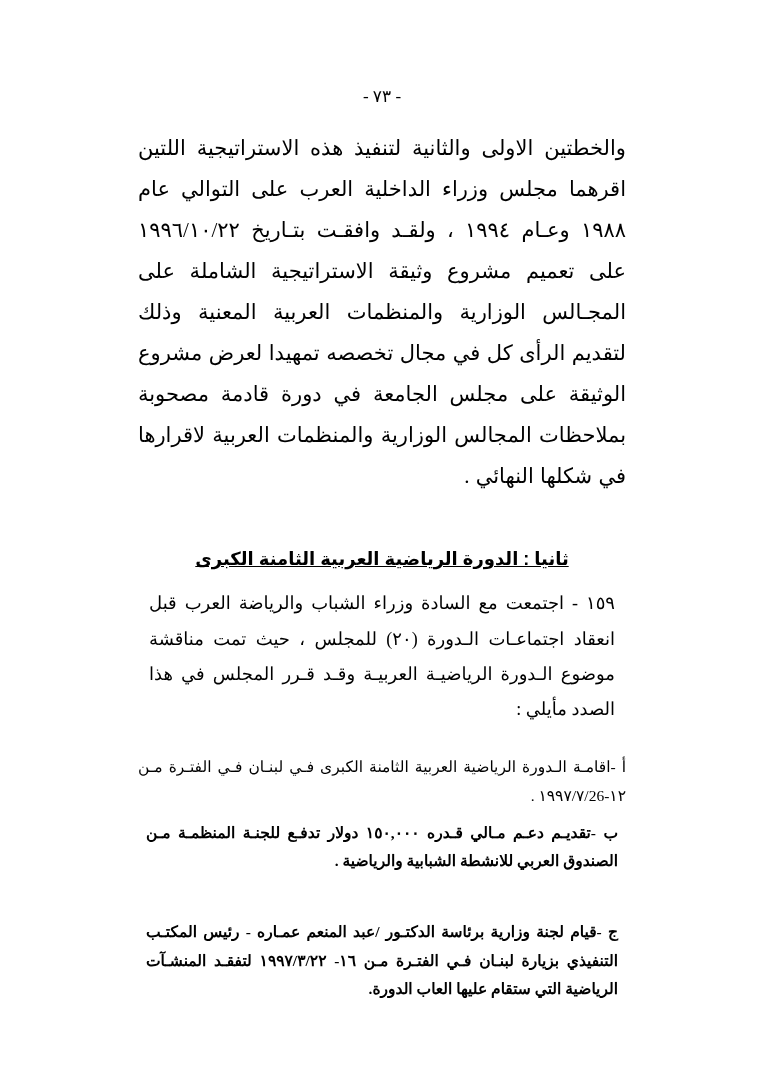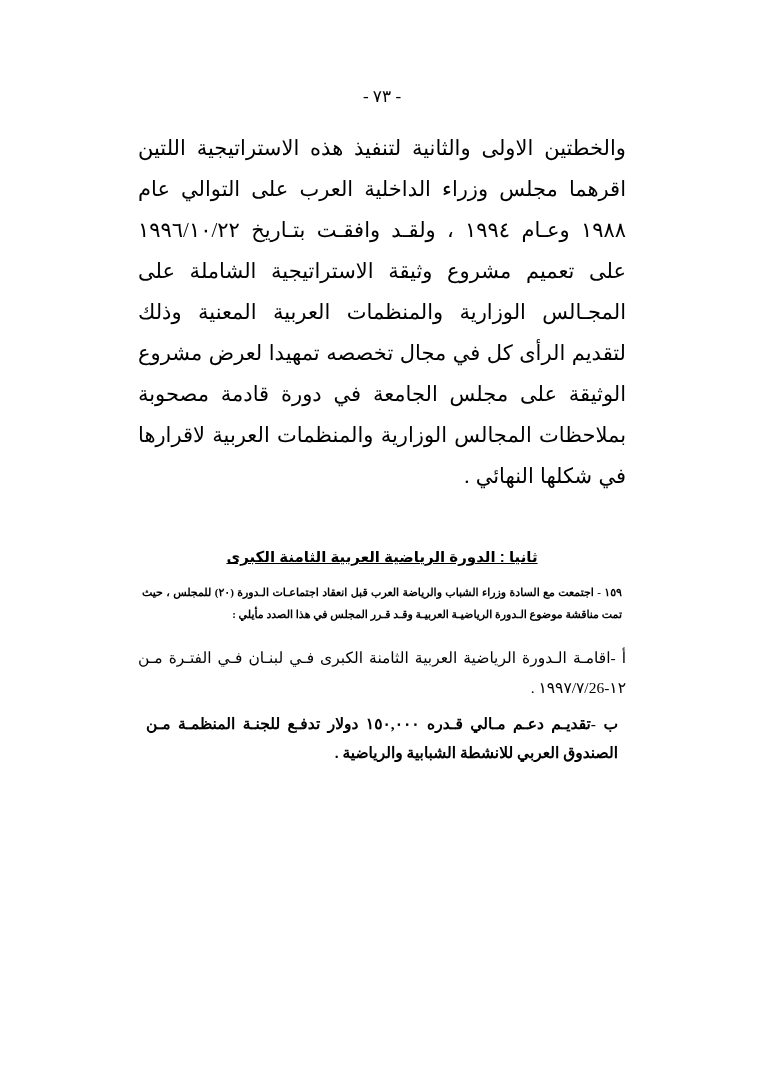--- a/index.html
+++ b/index.html
@@ -49,38 +49,37 @@
   }
   .para.first {
     text-align: justify;
     text-align-last: right;
   }
   .spacer-lg { height: 44px; }
 
   .section-heading {
     font-family: "Liberation Sans", "DejaVu Sans", sans-serif;
     font-weight: bold;
-    font-size: 15px;
+    font-size: 18px;
     text-decoration: underline;
     text-align: right;
     margin: 0;
     padding: 0 0 0 0;
   }
   .heading-wrap {
     text-align: center;
     margin-top: 8px;
     margin-bottom: 16px;
   }
   .numbered {
-    font-size: 11px;
+    font-size: 18px;
     line-height: 1.95;
     text-align: justify;
     text-align-last: right;
-    margin: 4px;
-    font-weight: bold;
+    margin: 11px;
   }
   .item {
     font-size: 15.5px;
     line-height: 1.9;
     text-align: justify;
     text-align-last: right;
     margin: 0;
   }
   .item-tight {
     font-size: 15.5px;
@@ -113,15 +112,16 @@
     <p class="numbered">١٥٩ - اجتمعت مع السادة وزراء الشباب والرياضة العرب قبل انعقاد اجتماعـات الـدورة (٢٠) للمجلس ، حيث تمت مناقشة موضوع الـدورة الرياضيـة العربيـة وقـد قـرر المجلس في هذا الصدد مأيلي :</p>
 
     <div class="block-gap"></div>
 
     <p class="item">أ -اقامـة الـدورة الرياضية العربية الثامنة الكبرى فـي لبنـان فـي الفتـرة مـن ١٢-١٩٩٧/٧/26 .</p>
 
     <p class="item-tight">ب -تقديـم دعـم مـالي قـدره ١٥٠,٠٠٠ دولار تدفـع للجنـة المنظمـة مـن الصندوق العربي للانشطة الشبابية والرياضية .</p>
 
     <div class="block-gap-big"></div>
 
+    <p class="item-tight">ج -قيام لجنة وزارية برئاسة الدكتـور /عبد المنعم عمـاره - رئيس المكتـب التنفيذي بزيارة لبنـان فـي الفتـرة مـن ١٦- ١٩٩٧/٣/٢٢ لتفقـد المنشـآت الرياضية التي ستقام عليها العاب الدورة.</p>
 
   </div>
 </div>
 
 </body></html>

